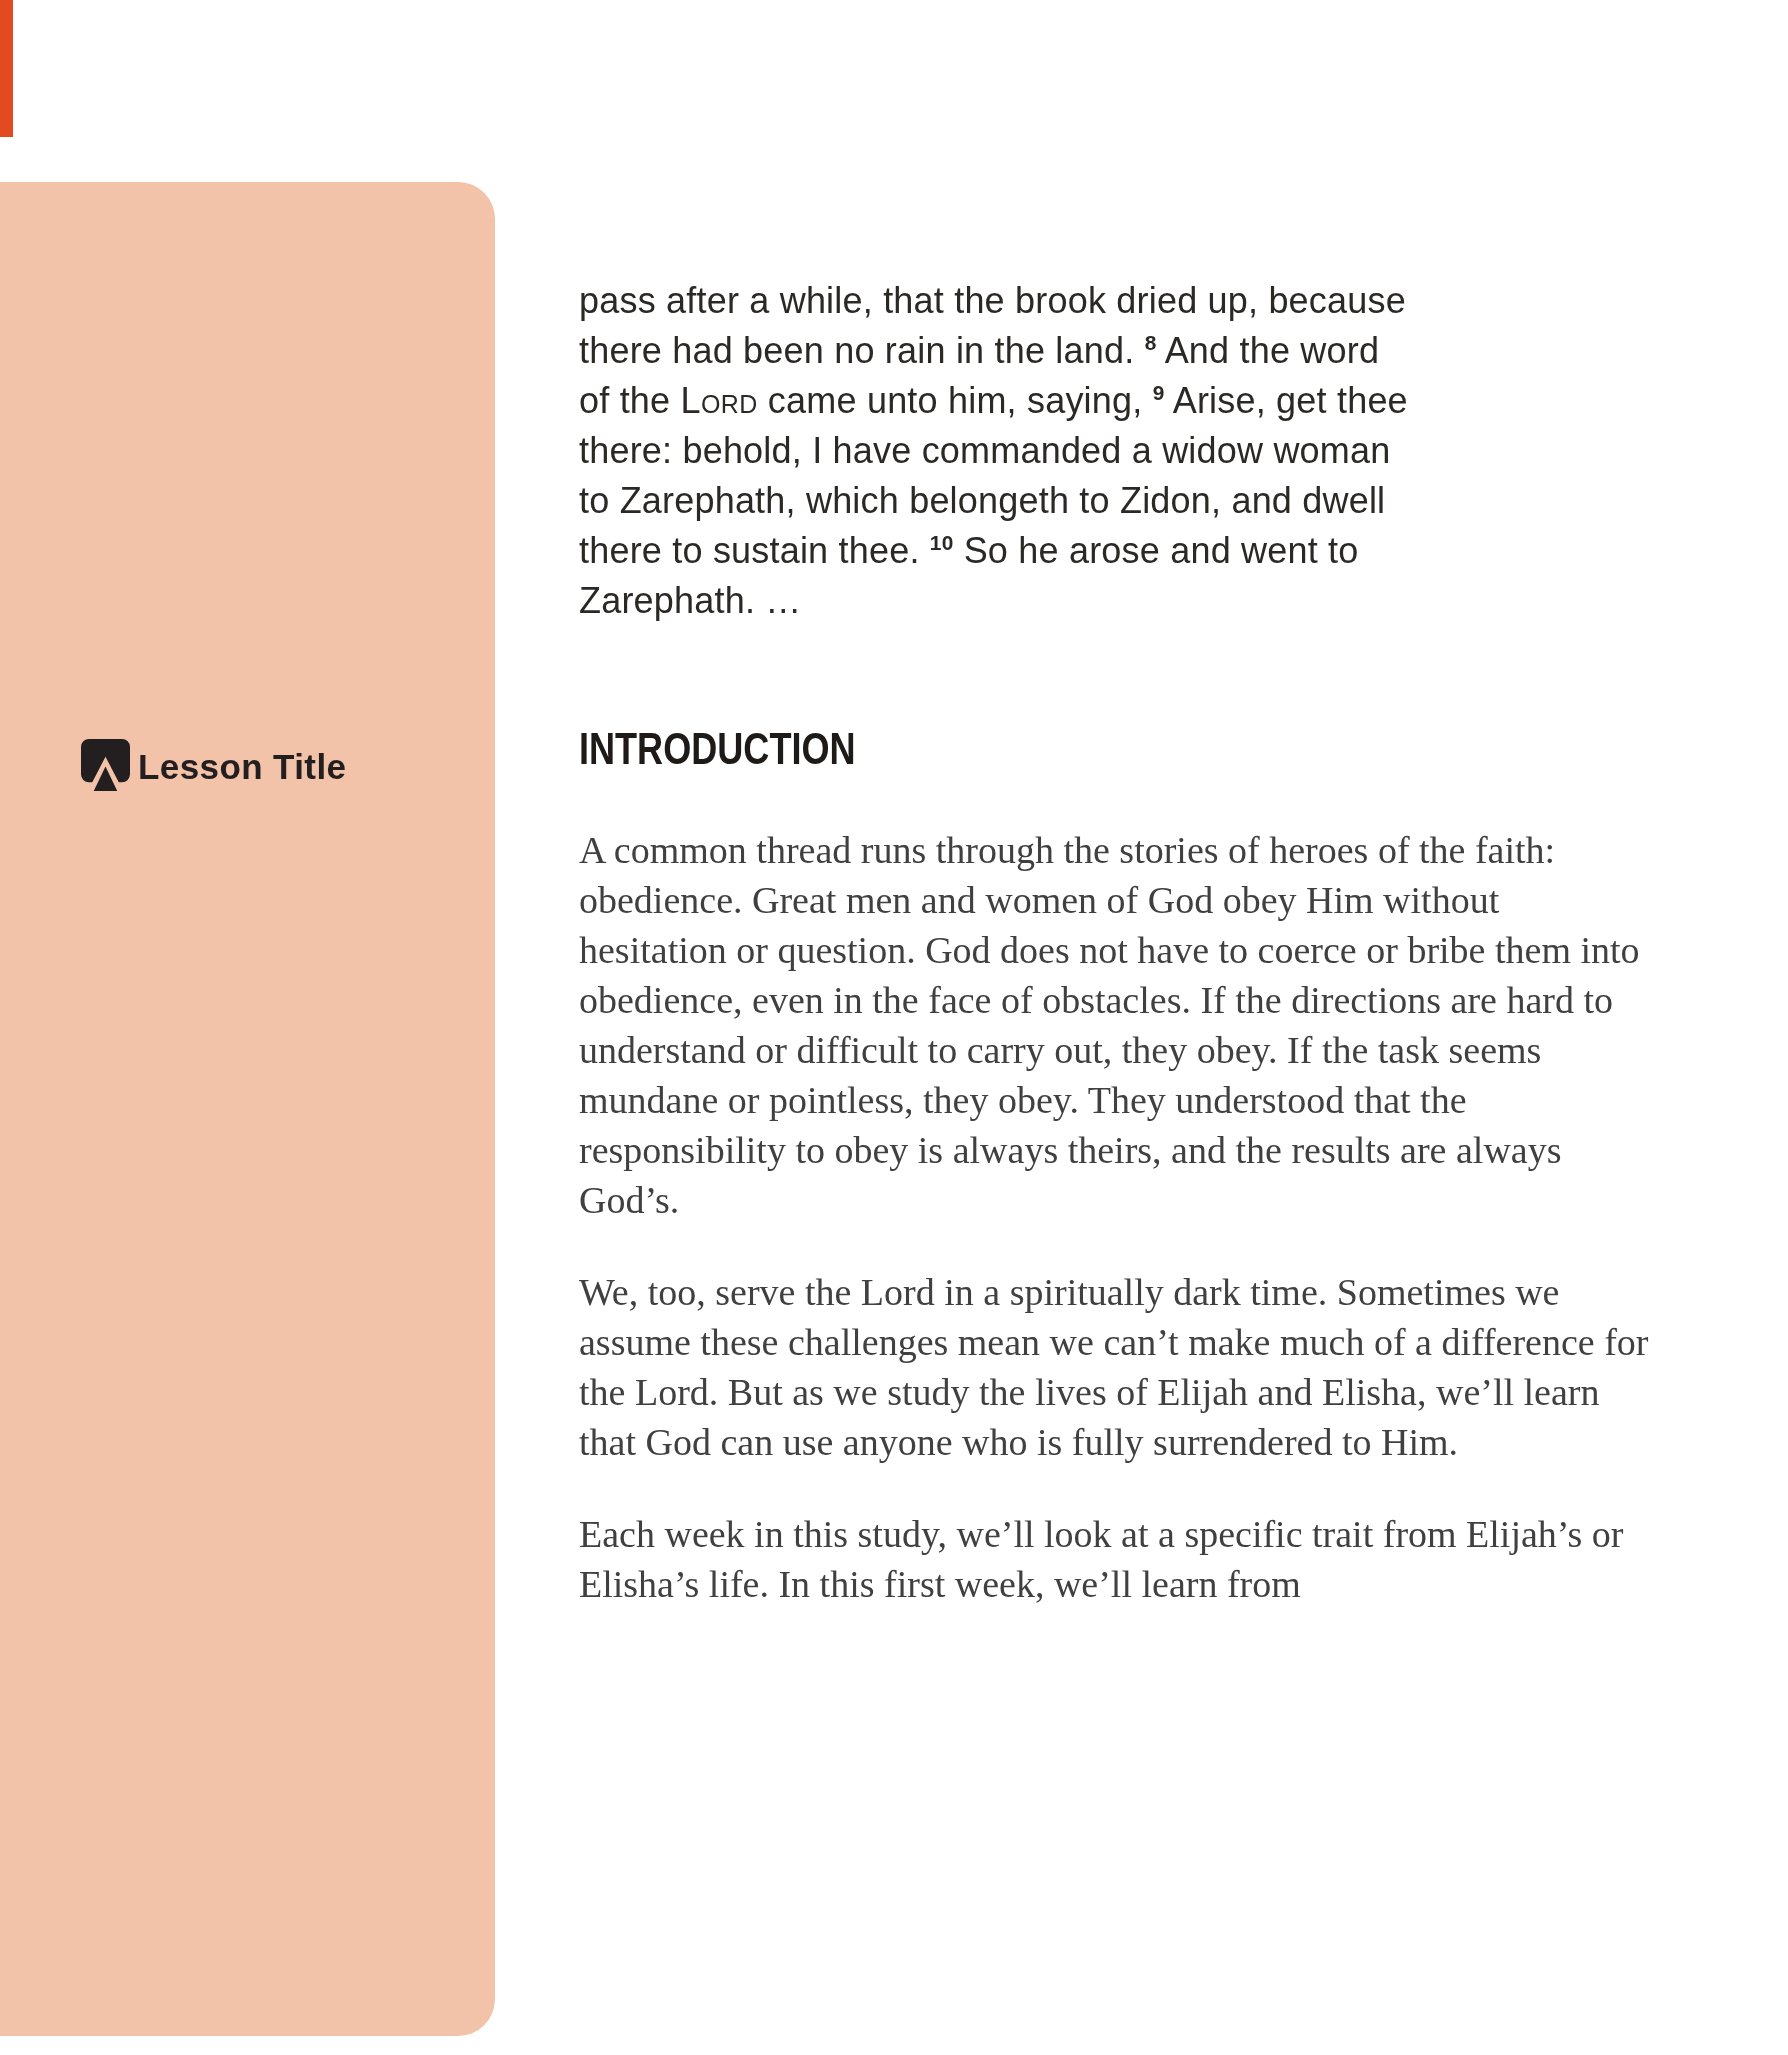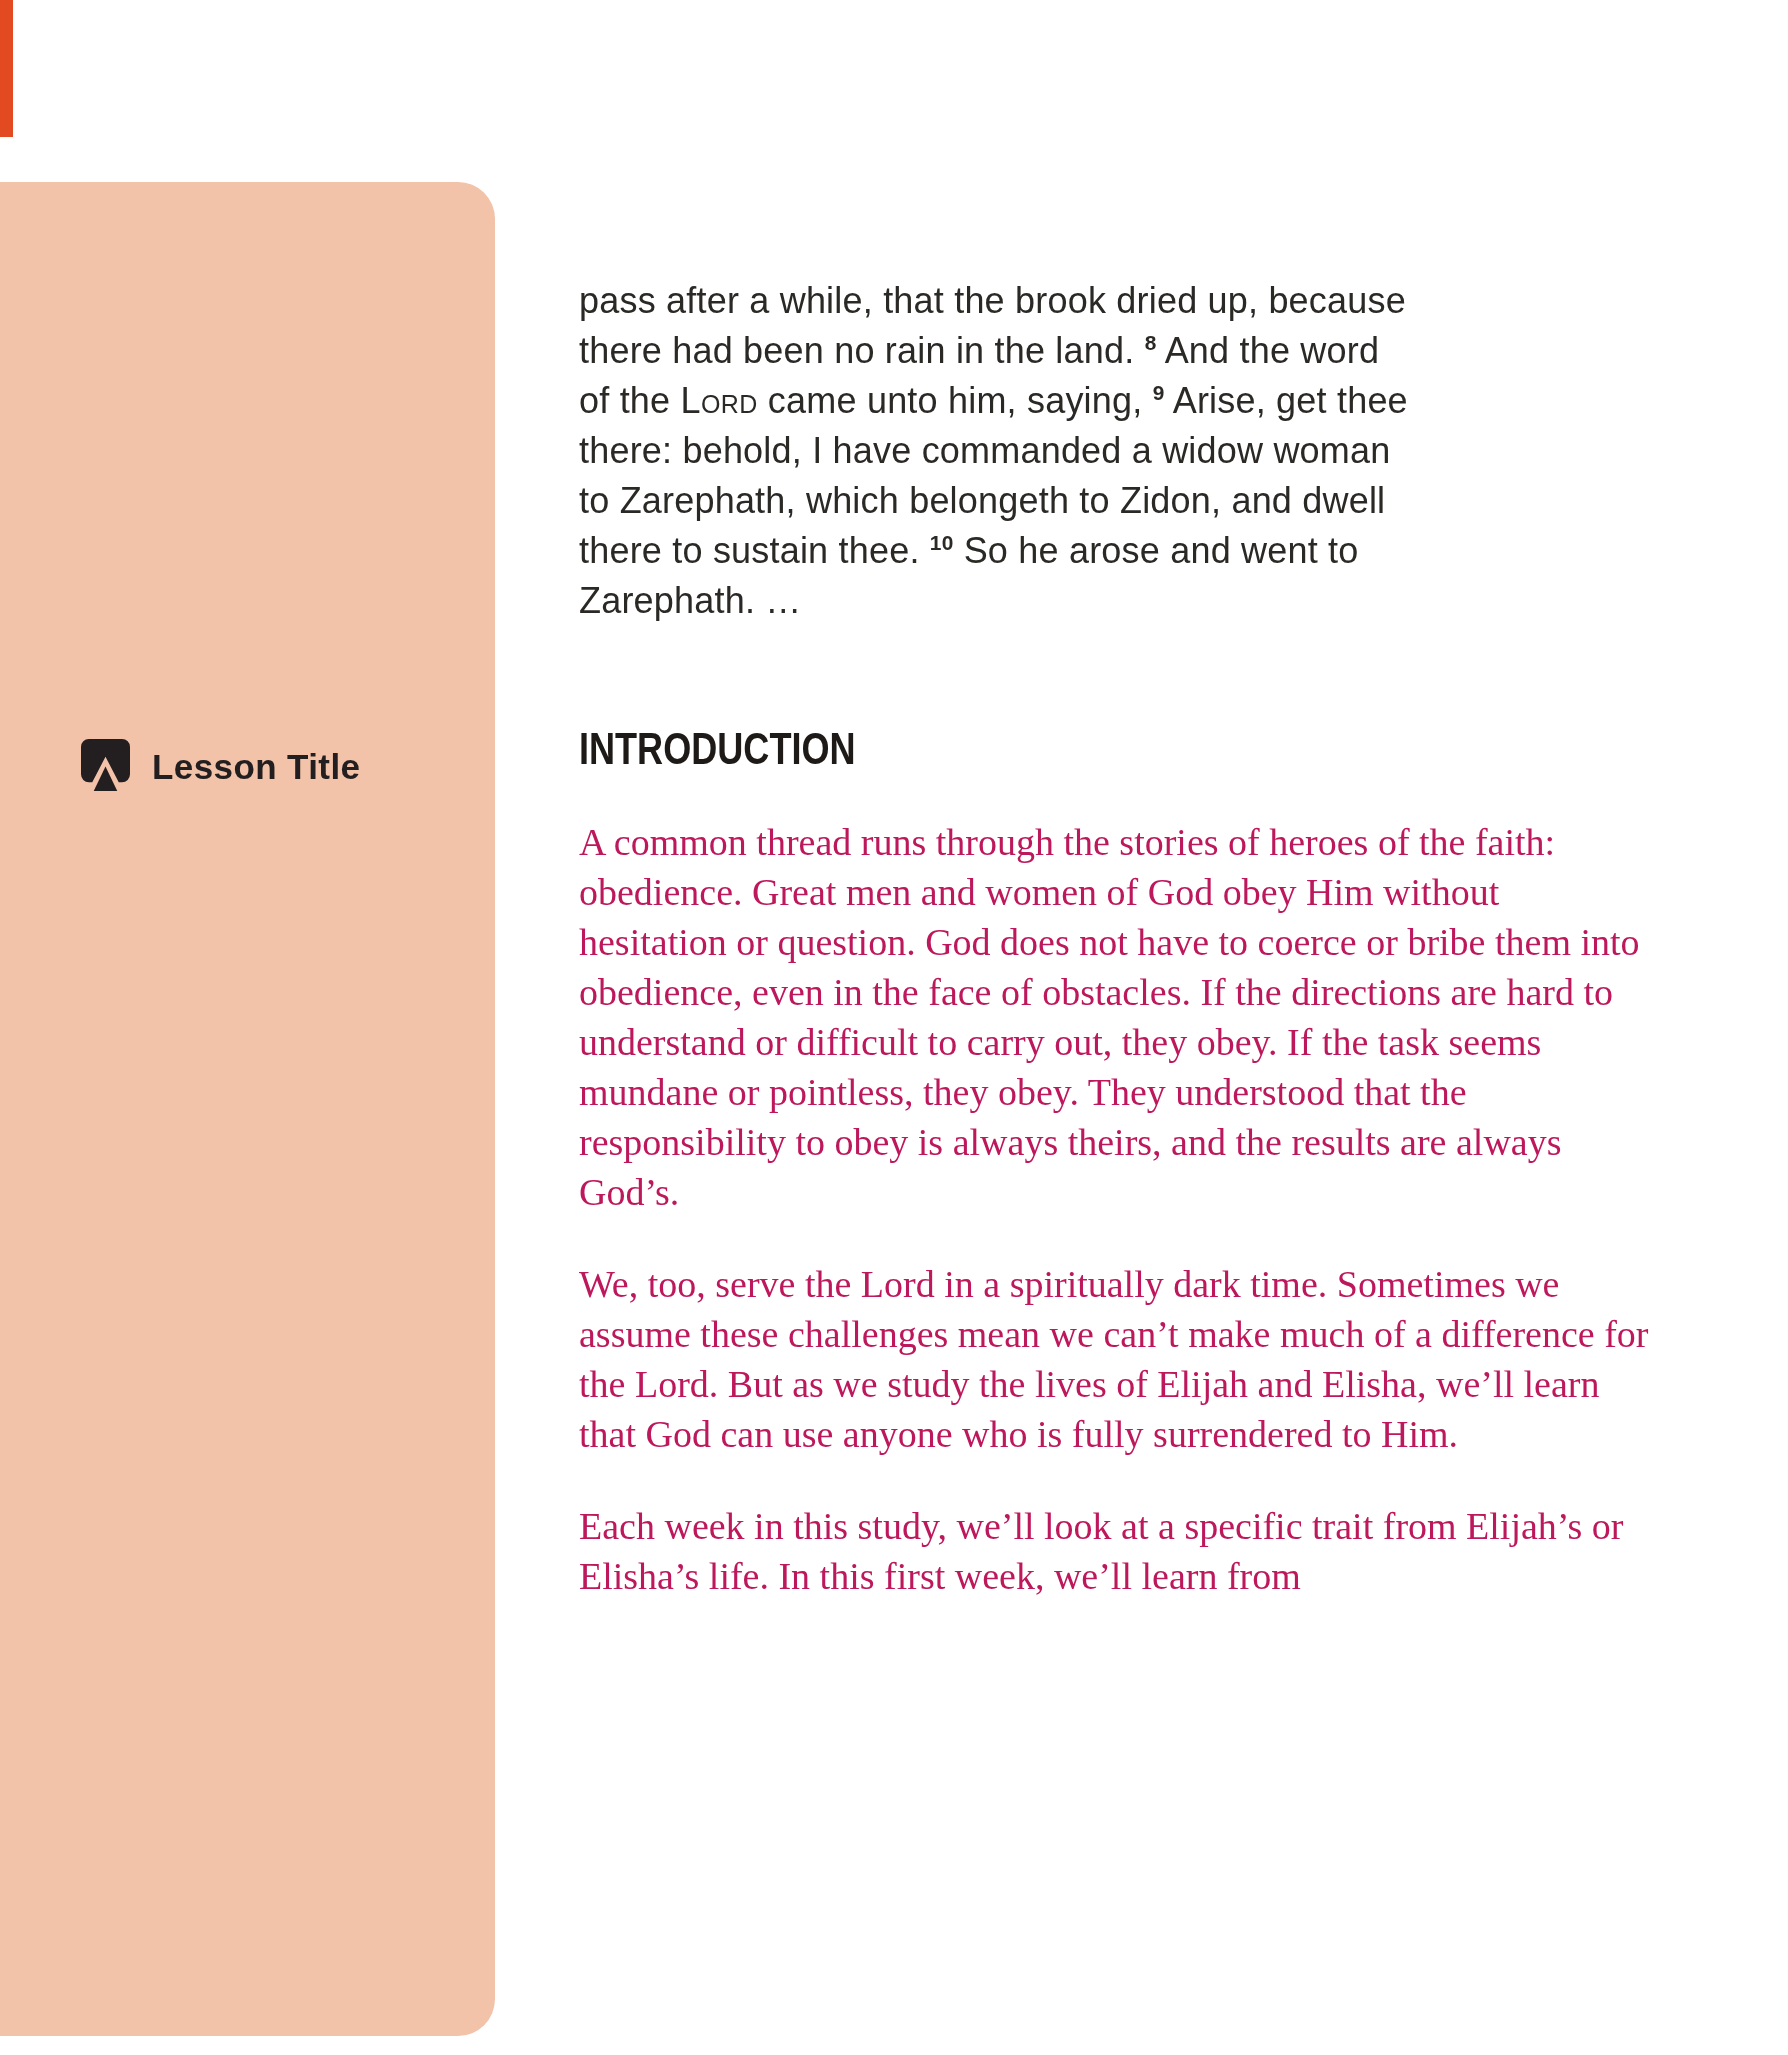--- a/index.html
+++ b/index.html
@@ -27,21 +27,21 @@
     border-radius: 0 37px 37px 0;
   }
 
   
   .lesson-tab {
     position: absolute;
     left: 81px;
     top: 738px;
     display: flex;
     align-items: center;
-    gap: 22px;
+    gap: 8px;
   }
   .lesson-tab .icon-wrap svg {
     display: block;
     width: 49px;
     height: 58px;
   }
   .lesson-tab .label {
     font-size: 35px;
     font-weight: 700;
     color: #231F20;
@@ -88,25 +88,25 @@
   }
 
   
   .body-copy {
     position: absolute;
     left: 579px;
     top: 817px;
     width: 1077px;
   }
   .body-copy p {
-    margin: 0 0 42px 0;
+    margin: 8px 0 42px 0;
     font-family: "Liberation Serif", serif;
     font-size: 38px;
     line-height: 50px;
-    color: #be185d;
+    color: #404040;
   }
 
   
   .tab-top-left {
     position: absolute;
     left: 0;
     top: 0;
     width: 13px;
     height: 137px;
     background: #E24B22;

